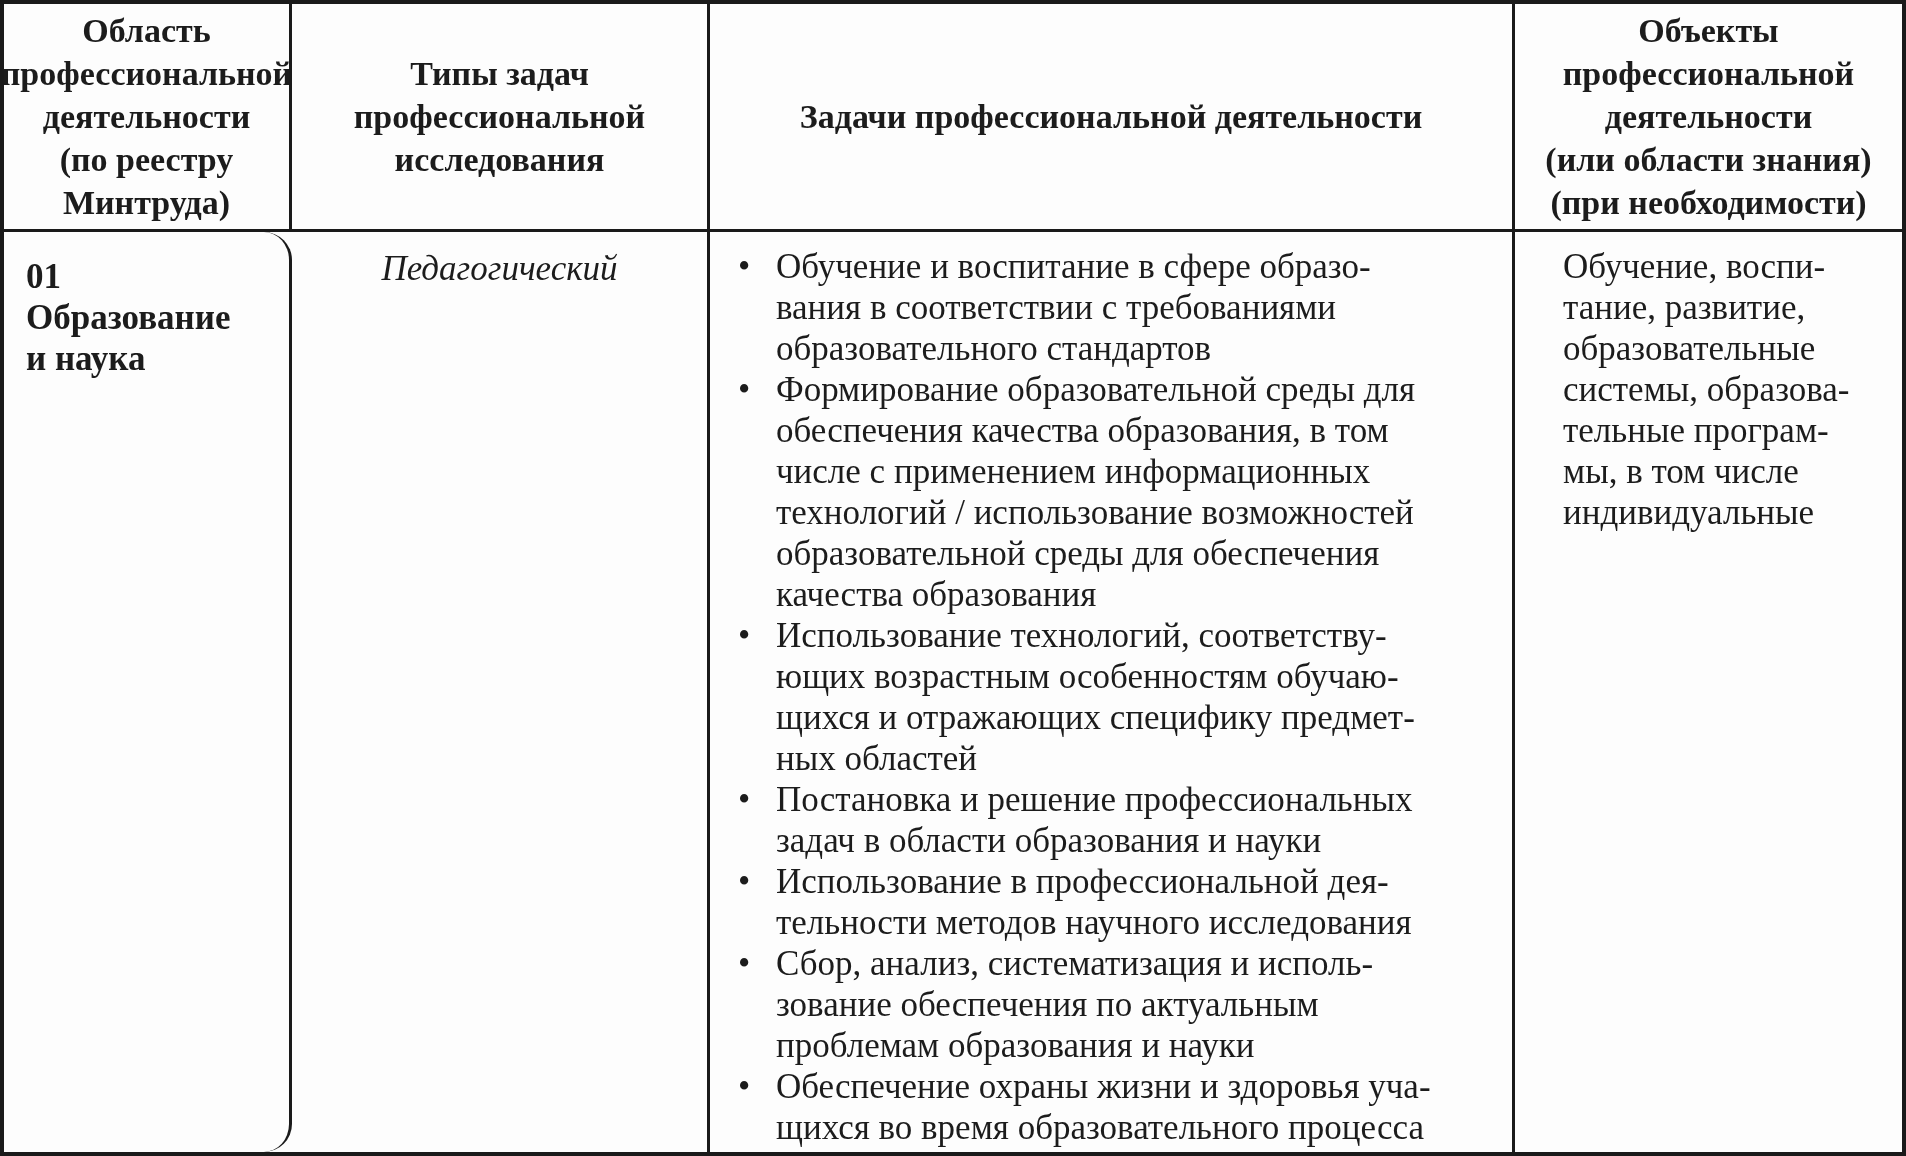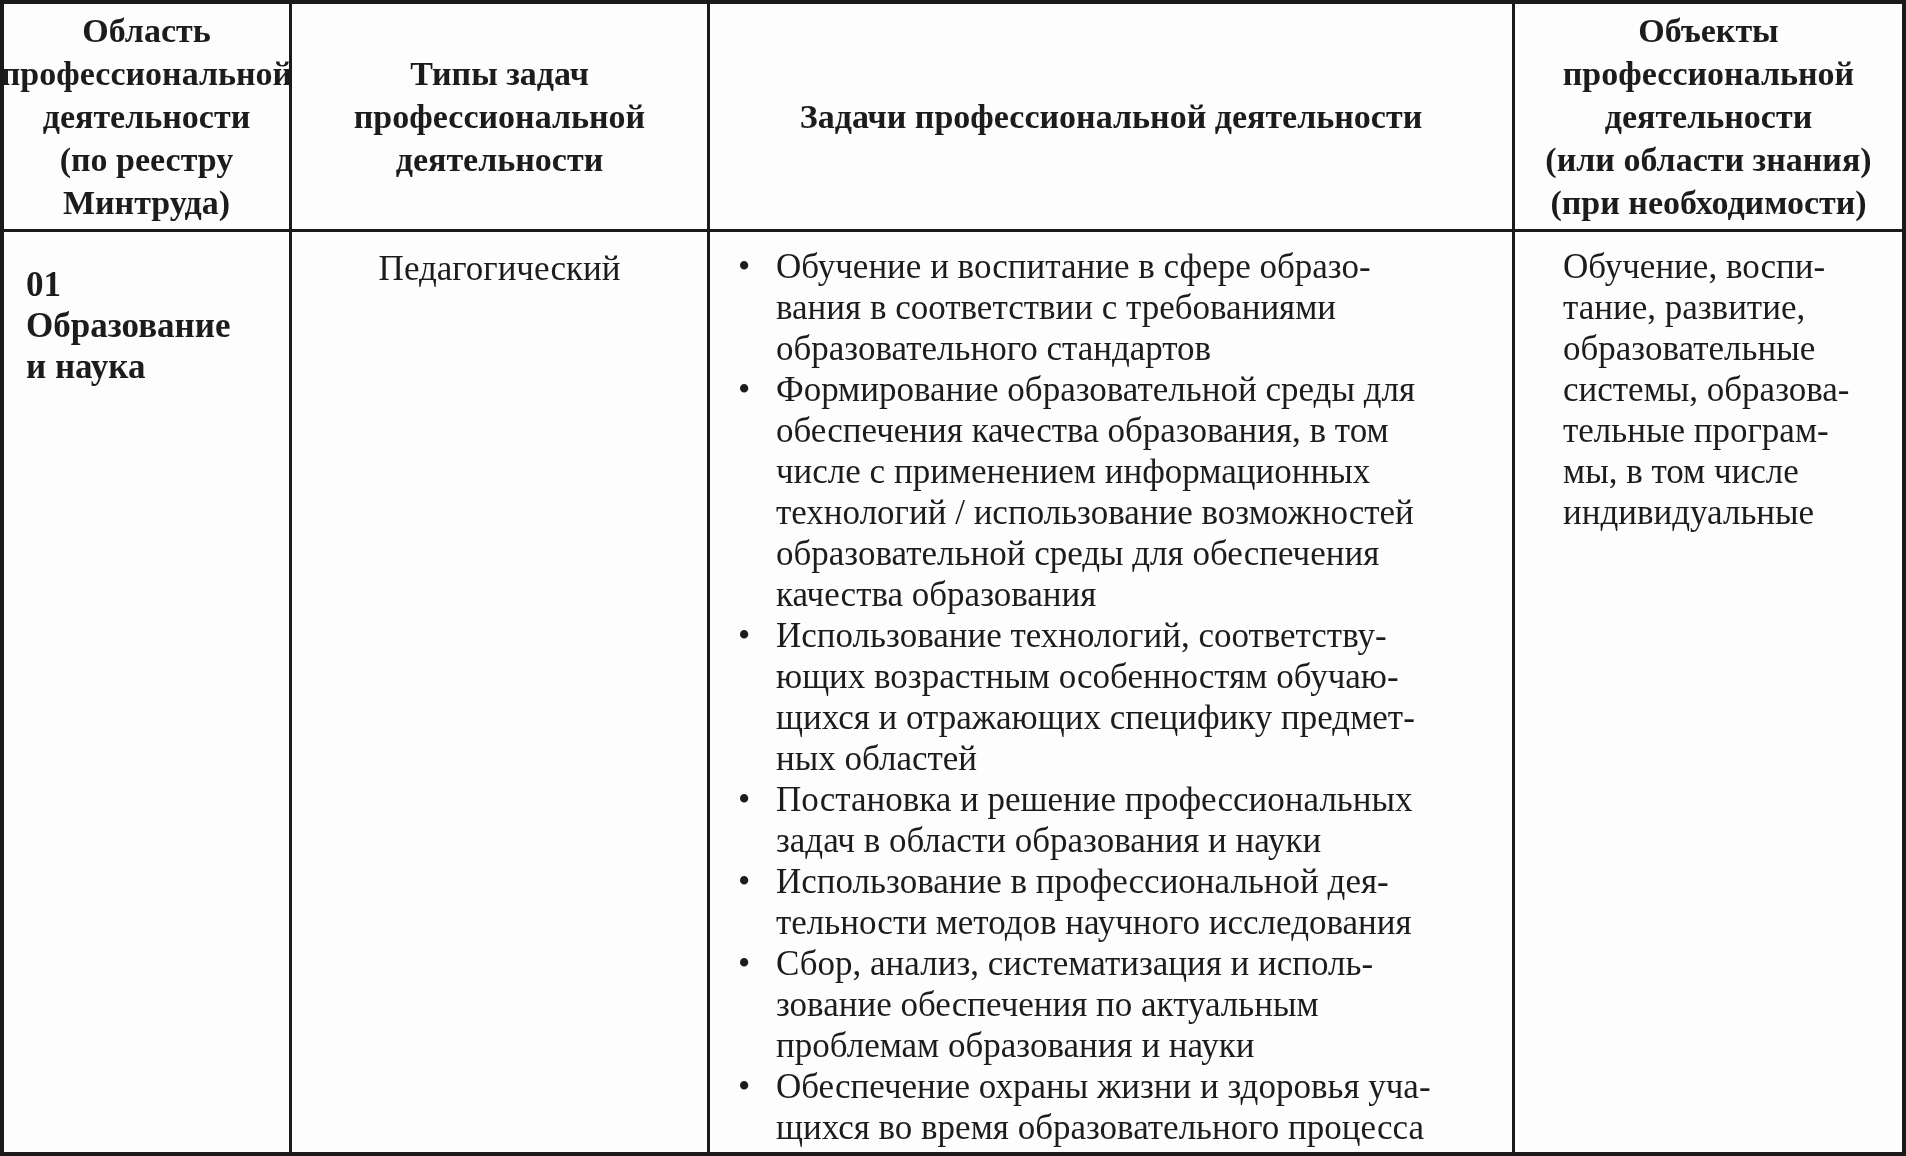--- a/index.html
+++ b/index.html
@@ -32,22 +32,22 @@
     align-items: center;
     justify-content: center;
     text-align: center;
     font-weight: bold;
     font-size: 34px;
     line-height: 43px;
     padding: 0 8px;
   }
   .pre { white-space: pre-line; display: block; }
   .td { font-size: 35px; line-height: 41px; }
-  .td-area  { padding: 32px 18px 0 22px; font-weight: bold; }
-  .td-type  { padding: 16px 6px 0 6px; text-align: center; }
+  .td-area  { padding: 24px 18px 0 22px; font-weight: bold; border-radius: 28px; }
+  .td-type  { padding: 16px 6px 0 6px; text-align: center; font-style: italic; }
   .td-tasks { padding: 14px 18px 0 0; }
   .td-objects { padding: 14px 12px 0 28px; margin-left: 20px; }
   .bullet-item { position: relative; padding-left: 66px; }
   .bullet-marker {
     position: absolute;
     left: 28px;
     top: 0;
     font-size: 35px;
     line-height: 41px;
   }
@@ -61,21 +61,21 @@
     <div class="cell th">
       <span class="pre">Область
 профессиональной
 деятельности
 (по реестру
 Минтруда)</span>
     </div>
     <div class="cell th">
       <span class="pre">Типы задач
 профессиональной
-деятельности</span>
+исследования</span>
     </div>
     <div class="cell th">
       <span class="pre">Задачи профессиональной деятельности</span>
     </div>
     <div class="cell th last">
       <span class="pre">Объекты
 профессиональной
 деятельности
 (или области знания)
 (при необходимости)</span>

